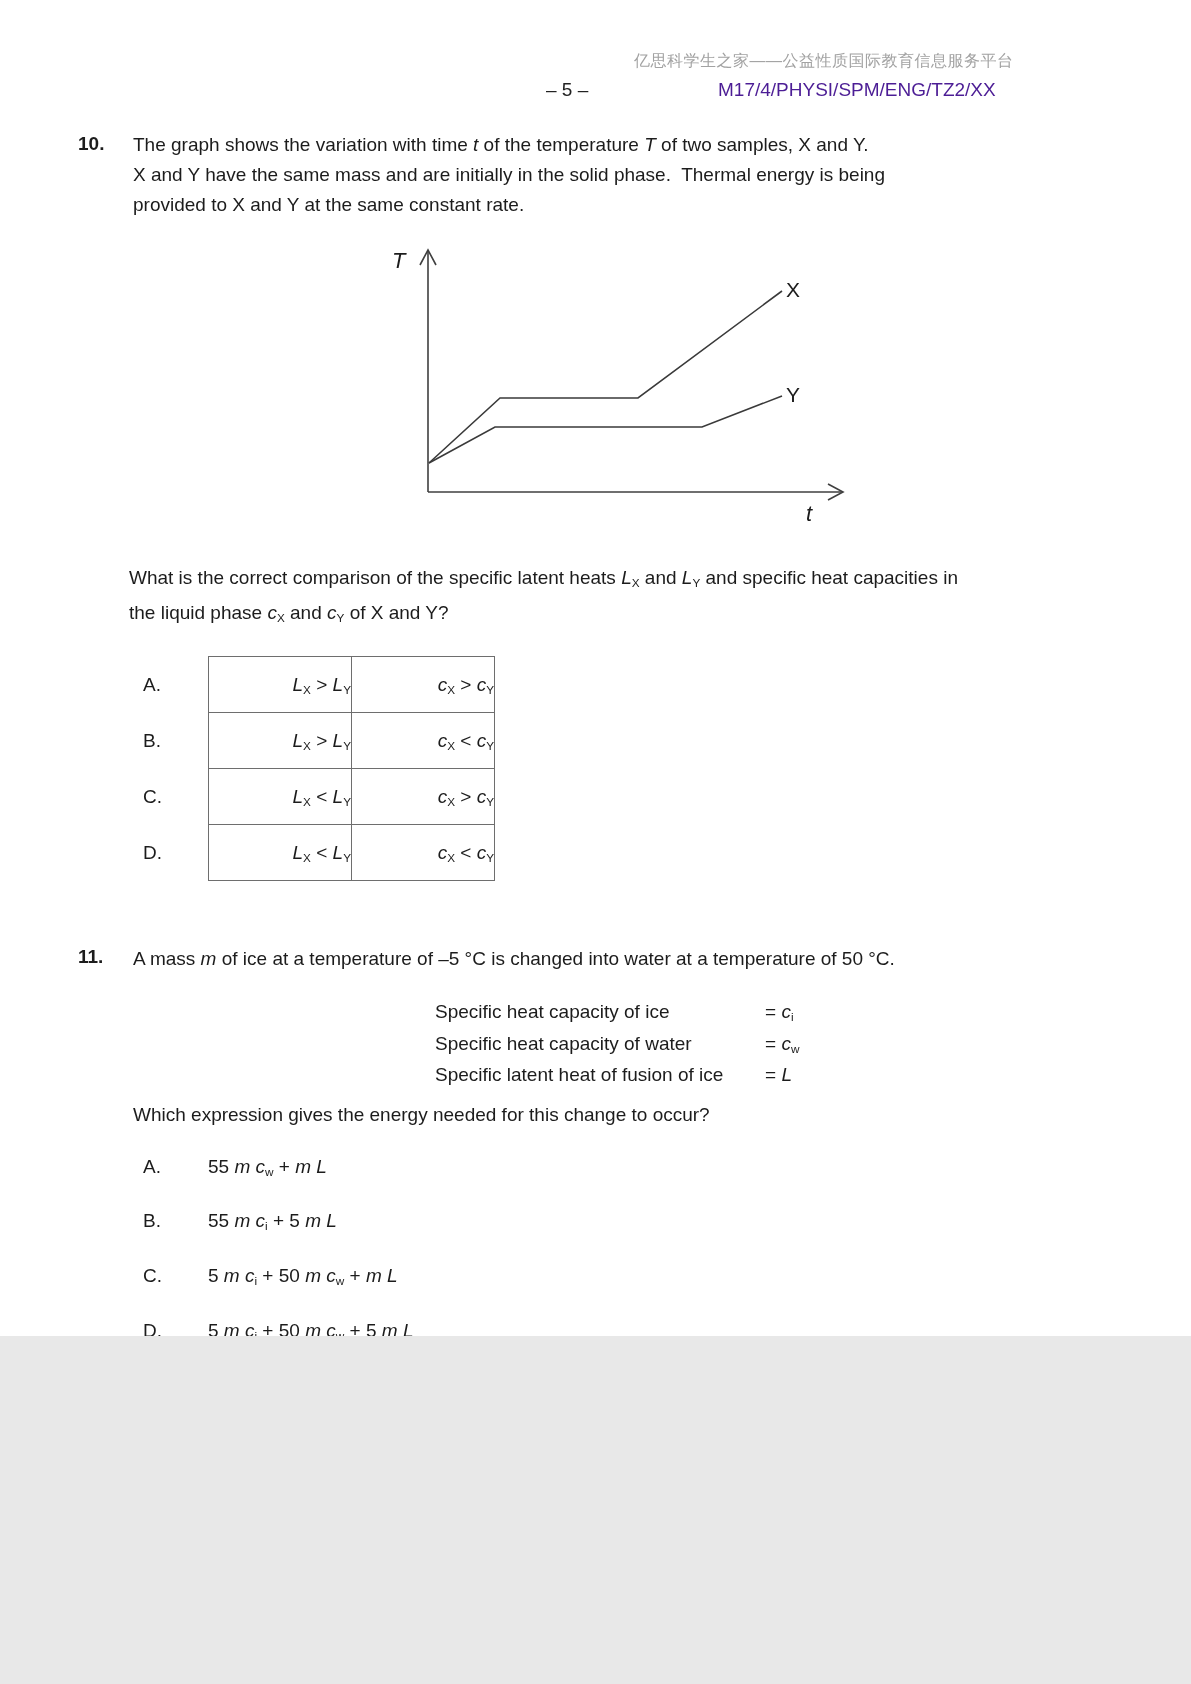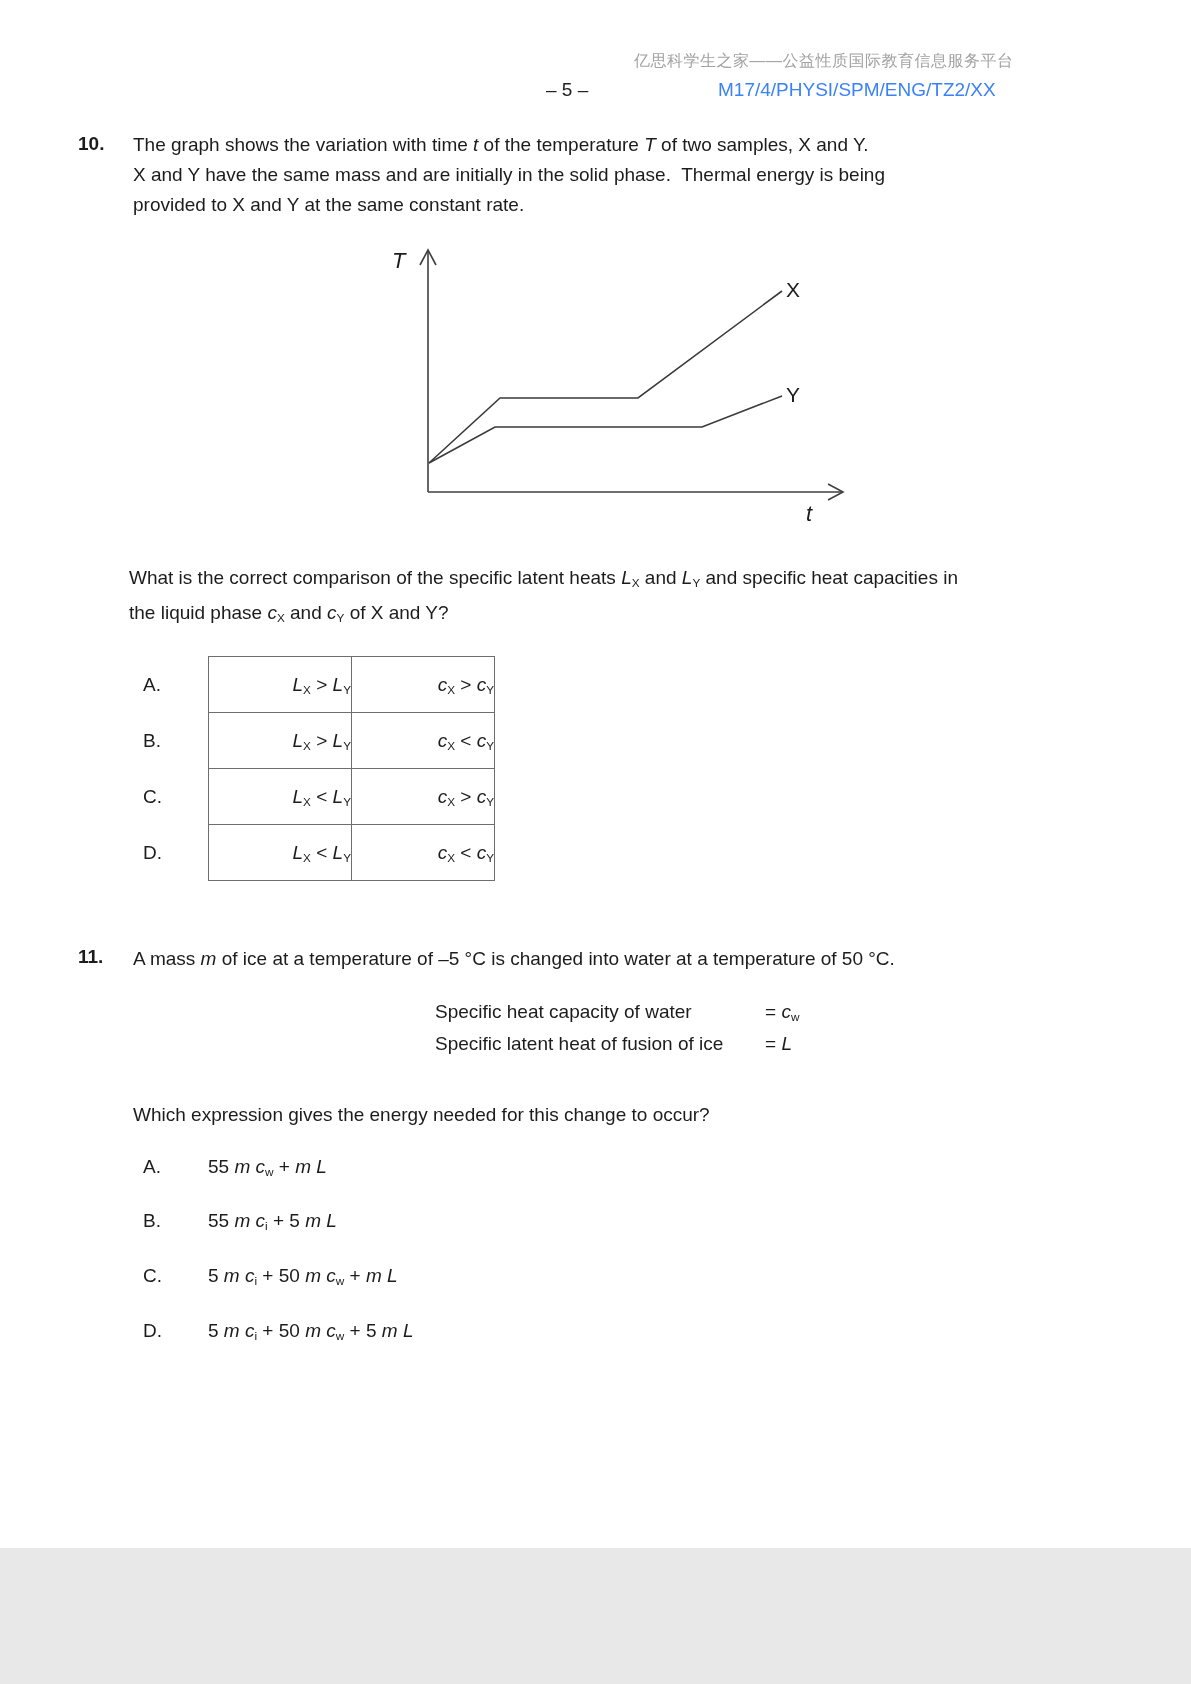--- a/index.html
+++ b/index.html
@@ -1,32 +1,32 @@
 <!DOCTYPE html>
 <html><head>
 <meta charset="utf-8">
 <style>
   html,body{margin:0;padding:0;background:#e8e8e8;}
   .page{
     position:relative;
-    width:1191px;height:1548px;
+    width:1191px;height:1336px;
     background:#ffffff;
     font-family:"Liberation Sans", sans-serif;
     color:#1c1c1c;
     overflow:hidden;
   }
   .abs{position:absolute;}
   .line{white-space:pre;}
   .body-text{font-size:19px;line-height:30px;}
   .qnum{font-weight:bold;font-size:19px;}
   .seg{white-space:pre;}
   .seg-i{font-style:italic;}
   .seg-sub{font-size:0.62em;vertical-align:-0.22em;white-space:pre;}
   .hdr-watermark{font-size:16px;color:#a2a2a2;letter-spacing:0.5px;}
-  .hdr-code{font-size:19px;color:#3b82f6;}
+  .hdr-code{font-size:19px;color:#4c1d95;}
   .hdr-page{font-size:19px;color:#222;}
   svg text{font-family:"Liberation Sans", sans-serif;}
   table.opt-table{border-collapse:collapse;table-layout:fixed;}
   table.opt-table td{
     border:1.5px solid #6e6e6e;
     width:142px;height:55px;
     text-align:right;vertical-align:middle;
     font-size:19px;padding:0;
   }
   table.opt-table td.letter{
@@ -100,20 +100,24 @@
       <td><span class="seg seg-i">c</span><span class="seg seg-sub">X</span><span class="seg seg-n"> &lt; </span><span class="seg seg-i">c</span><span class="seg seg-sub">Y</span></td>
     </tr>
   </tbody>
     </table>
 
   <div class="abs qnum" style="left:78px;top:946px;">11.</div>
   <div class="abs body-text line" style="left:133px;top:944px;"><span class="seg seg-n">A mass </span><span class="seg seg-i">m</span><span class="seg seg-n"> of ice at a temperature of –5 °C is changed into water at a temperature of 50 °C.</span></div>
 
   <div class="abs" style="left:435px;top:998px;">
     <div class="defs-row">
+      <span class="defs-label line">Specific heat capacity of ice</span>
+      <span class="line"><span class="seg seg-n">= </span><span class="seg seg-i">c</span><span class="seg seg-sub">i</span></span>
+    </div>
+    <div class="defs-row">
       <span class="defs-label line">Specific heat capacity of water</span>
       <span class="line"><span class="seg seg-n">= </span><span class="seg seg-i">c</span><span class="seg seg-sub">w</span></span>
     </div>
     <div class="defs-row">
       <span class="defs-label line">Specific latent heat of fusion of ice</span>
       <span class="line"><span class="seg seg-n">= </span><span class="seg seg-i">L</span></span>
     </div>
   </div>
 
   <div class="abs body-text line" style="left:133px;top:1100px;">Which expression gives the energy needed for this change to occur?</div>

